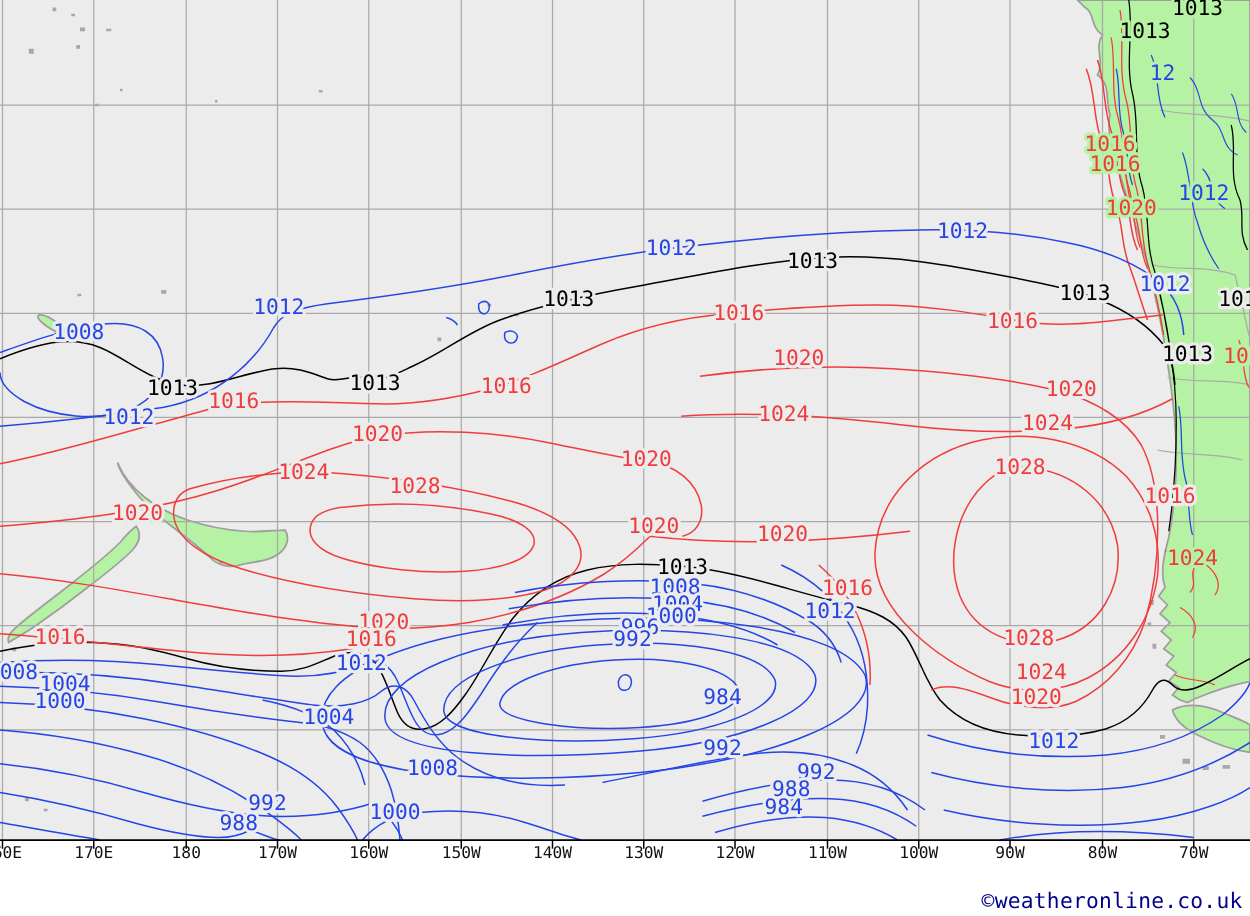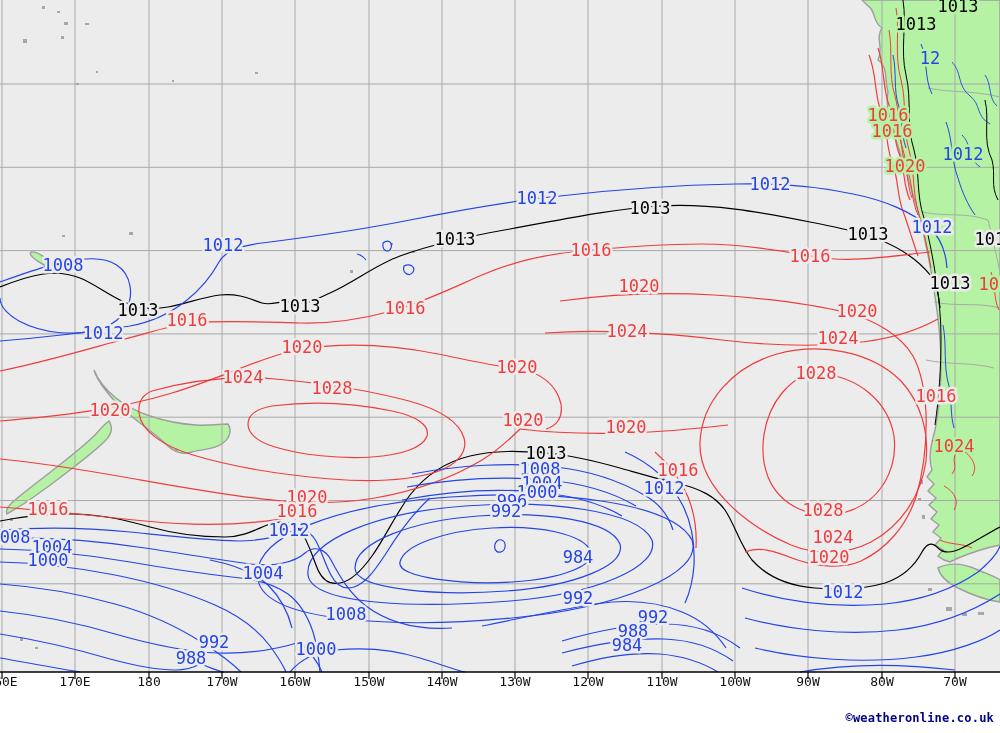--- a/index.html
+++ b/index.html
@@ -24,21 +24,21 @@
   .cl{font:17px "DejaVu Sans Mono",monospace;text-anchor:middle;
       paint-order:stroke;stroke:#ececec;stroke-width:5px;stroke-linejoin:round;}
   .cl.k{fill:#000000;}
   .cl.r{fill:#f03c3c;}
   .cl.b{fill:#2545e6;}
   .cl.land{stroke:#b5f2a3;}
   
   .titleline{position:absolute;left:2px;top:680px;font-size:20px;color:#000;white-space:pre;letter-spacing:0.5px;}
   .titleline span{margin-right:14px;}
   .validline{position:absolute;right:4px;top:679px;font-size:20px;color:#000;white-space:pre;letter-spacing:1.4px;}
-  .copyline{position:absolute;right:6px;top:711px;font-size:12px;color:#00008b;font-weight:bold;letter-spacing:0.2px;}
+  .copyline{position:absolute;right:6px;top:711px;font-size:17px;color:#00008b;font-weight:normal;letter-spacing:0.2px;}
 </style>
 </head>
 <body>
 
 <div class="stage">
 <svg id="map" width="1000" height="733" viewBox="0 0 1000 733">
 
   <rect x="0" y="0" width="1000" height="672" fill="#ececec"></rect>
 
   <g id="land-g">

